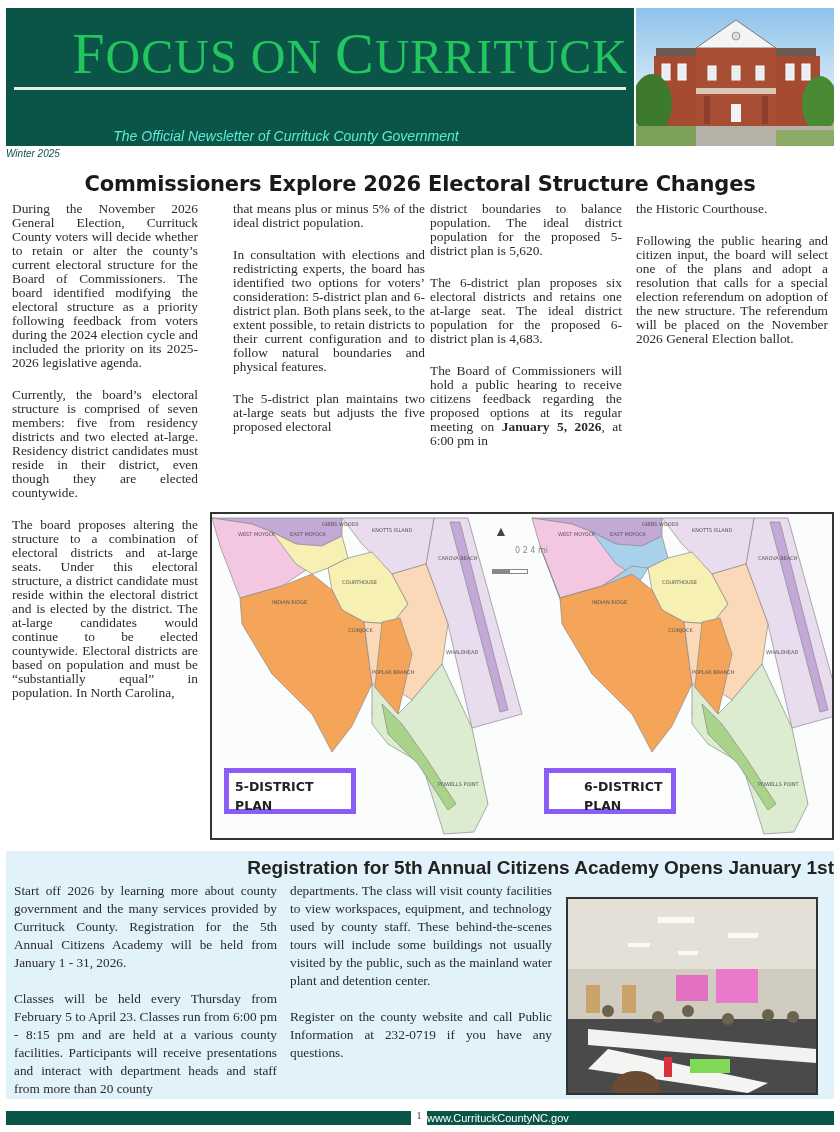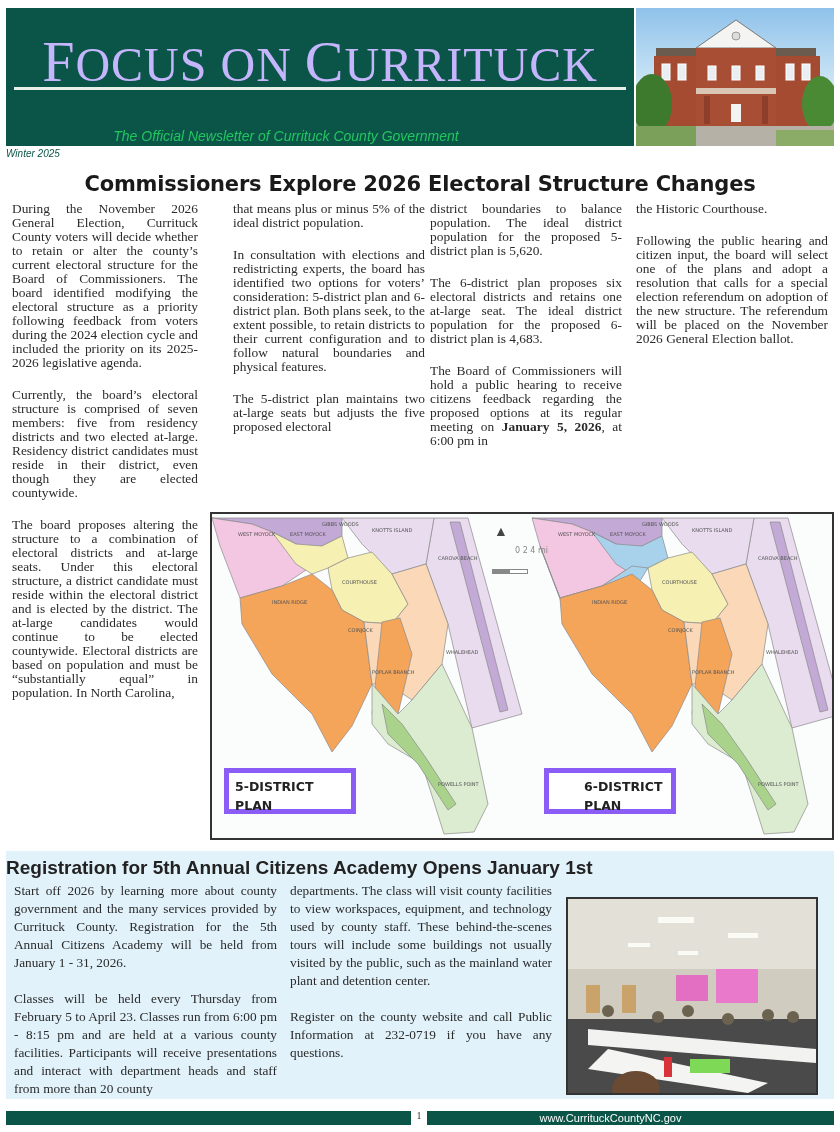--- a/index.html
+++ b/index.html
@@ -1,26 +1,26 @@
 <!DOCTYPE html>
 <html><head>
 <meta charset="utf-8">
 <style>
   * { box-sizing: border-box; margin: 0; padding: 0; }
   html, body { width: 840px; height: 1132px; background: #ffffff; overflow: hidden; }
   body { position: relative; font-family: "Liberation Serif", serif; color: #222; }
 
   
   .masthead { position: absolute; left: 6px; top: 8px; width: 628px; height: 138px; background: #0b5548; }
-  .mast-title { position: absolute; left: 6px; top: 26px; width: 616px; text-align: center;
-    font-family: "Liberation Serif", serif; color: #c4b5fd; font-size: 48px; letter-spacing: 1px; line-height: 56px; font-variant: small-caps; }
+  .mast-title { position: absolute; left: 6px; top: 18px; width: 616px; text-align: right;
+    font-family: "Liberation Serif", serif; color: #22c55e; font-size: 48px; letter-spacing: 1px; line-height: 56px; font-variant: small-caps; }
   .mast-title .big { font-size: 58px; }
   .mast-rule { position: absolute; left: 8px; top: 79px; width: 612px; height: 3px; background: #e8efe9; }
   .mast-sub { position: absolute; left: 0; top: 120px; width: 560px; text-align: center;
-    color: #22c55e; font-style: italic; font-size: 14px; font-family: "Liberation Sans", sans-serif; }
+    color: #5eead4; font-style: italic; font-size: 14px; font-family: "Liberation Sans", sans-serif; }
   .photo-courthouse { position: absolute; left: 636px; top: 8px; width: 198px; height: 138px; overflow: hidden;
     background: linear-gradient(#8fc2ea 0%, #bcdcf3 40%, #cfe5f4 55%, #9bb784 80%, #b7b3a8 100%); }
   .issue { position: absolute; left: 6px; top: 148px; font-size: 10px; color: #0b5548; font-style: italic; font-family: "Liberation Sans", sans-serif; }
 
   
   .headline { position: absolute; left: 0; top: 172px; width: 840px; text-align: center;
     font-family: "DejaVu Sans", sans-serif; font-weight: bold; font-size: 21px; color: #1a1a1a; letter-spacing: -0.2px; }
   .col { position: absolute; font-size: 13.4px; line-height: 14px; text-align: justify; color: #2a2a2a; }
   .col p { margin-bottom: 18px; }
   .col1 { left: 12px; top: 202px; width: 186px; }
@@ -34,32 +34,32 @@
   .map-label { position: absolute; width: 132px; height: 46px; border: 5px solid #8b5cf6; background: #fff;
     font-family: "DejaVu Sans", sans-serif; font-weight: bold; font-size: 12.5px; line-height: 19px; padding: 4px 6px; color: #222; }
   .map-label.l5 { left: 12px; top: 254px; }
   .map-label.l6 { left: 332px; top: 254px; padding-left: 35px; }
   .scale { position: absolute; left: 276px; top: 32px; width: 60px; font-size: 8px; color: #888; font-family: "DejaVu Sans", sans-serif; text-align: right; }
   .scale-bar { position: absolute; left: 280px; top: 55px; width: 36px; height: 5px; border: 1px solid #888; background: linear-gradient(90deg,#888 50%,#fff 50%); }
   .north { position: absolute; left: 282px; top: 10px; font-size: 14px; color: #444; }
 
   
   .box2 { position: absolute; left: 6px; top: 851px; width: 828px; height: 248px; background: #e1f2fa; }
-  .headline2 { position: absolute; left: 0; top: 6px; width: 828px; text-align: left; font-family: "Liberation Sans", sans-serif; font-size: 19px; color: #222; }
+  .headline2 { position: absolute; left: 0; top: 6px; width: 828px; text-align: right; font-family: "Liberation Sans", sans-serif; font-size: 19px; color: #222; }
   .col2a { left: 8px; top: 31px; width: 263px; }
   .col2b { left: 284px; top: 31px; width: 262px; }
   .box2 .col { font-size: 13.3px; line-height: 18px; }
   .photo-class { position: absolute; left: 560px; top: 46px; width: 252px; height: 198px; border: 2px solid #333;
     background: linear-gradient(180deg, #ece9e2 0%, #d8d3c8 35%, #c7c1b3 55%, #595755 70%, #e9eae6 78%, #4b4b4b 100%); overflow: hidden; }
 
   
   .footer-left { position: absolute; left: 6px; top: 1111px; width: 405px; height: 14px; background: #0b5548; }
   .page-num { position: absolute; left: 413px; top: 1110px; width: 12px; text-align: center; font-size: 10px; color: #333; }
   .footer-right { position: absolute; left: 427px; top: 1111px; width: 407px; height: 14px; background: #0b5548; color: #fff;
-    font-size: 11px; line-height: 14px; text-align: center; padding-right: 40px; font-family: "Liberation Sans", sans-serif; }
+    font-size: 11px; line-height: 14px; text-align: left; padding-right: 40px; font-family: "Liberation Sans", sans-serif; }
 </style>
 </head>
 <body>
 
 <div class="masthead">
   <div class="mast-title"><span class="big">F</span><span>OCUS ON </span><span class="big">C</span><span>URRITUCK</span></div>
   <div class="mast-rule"></div>
   <div class="mast-sub">The Official Newsletter of Currituck County Government</div>
 </div>
 <div class="photo-courthouse" title="Historic Courthouse photo">

